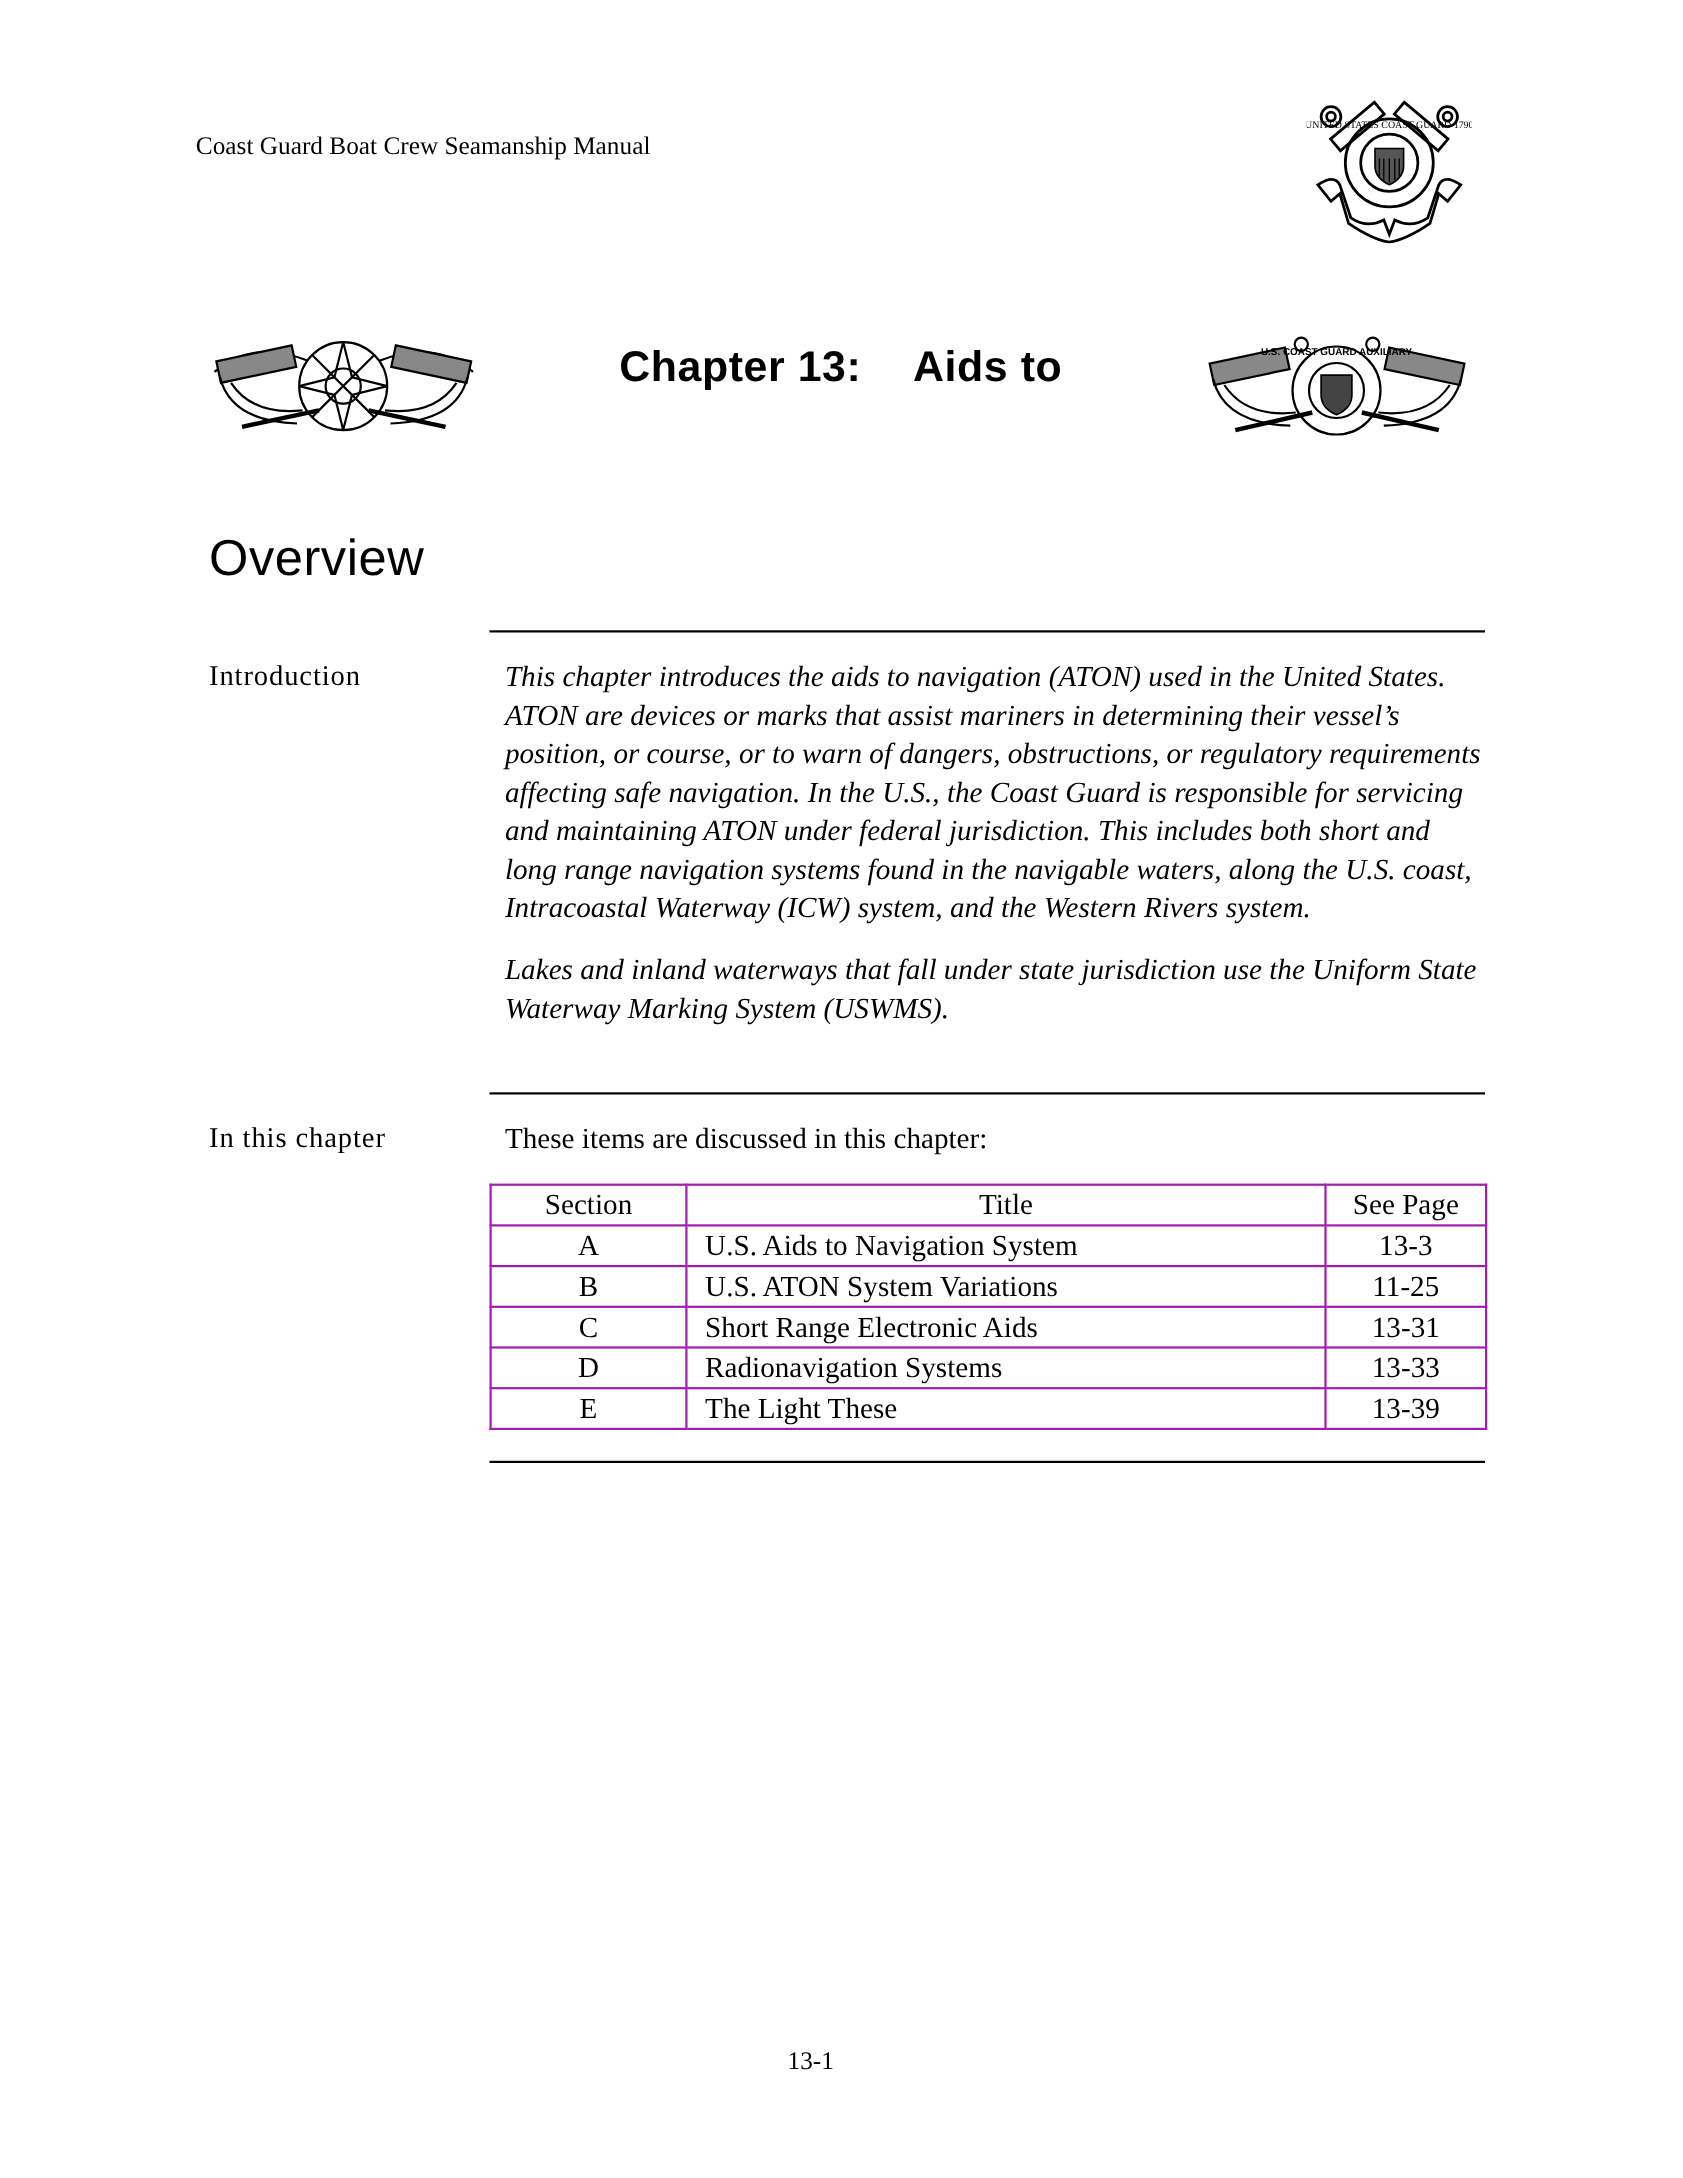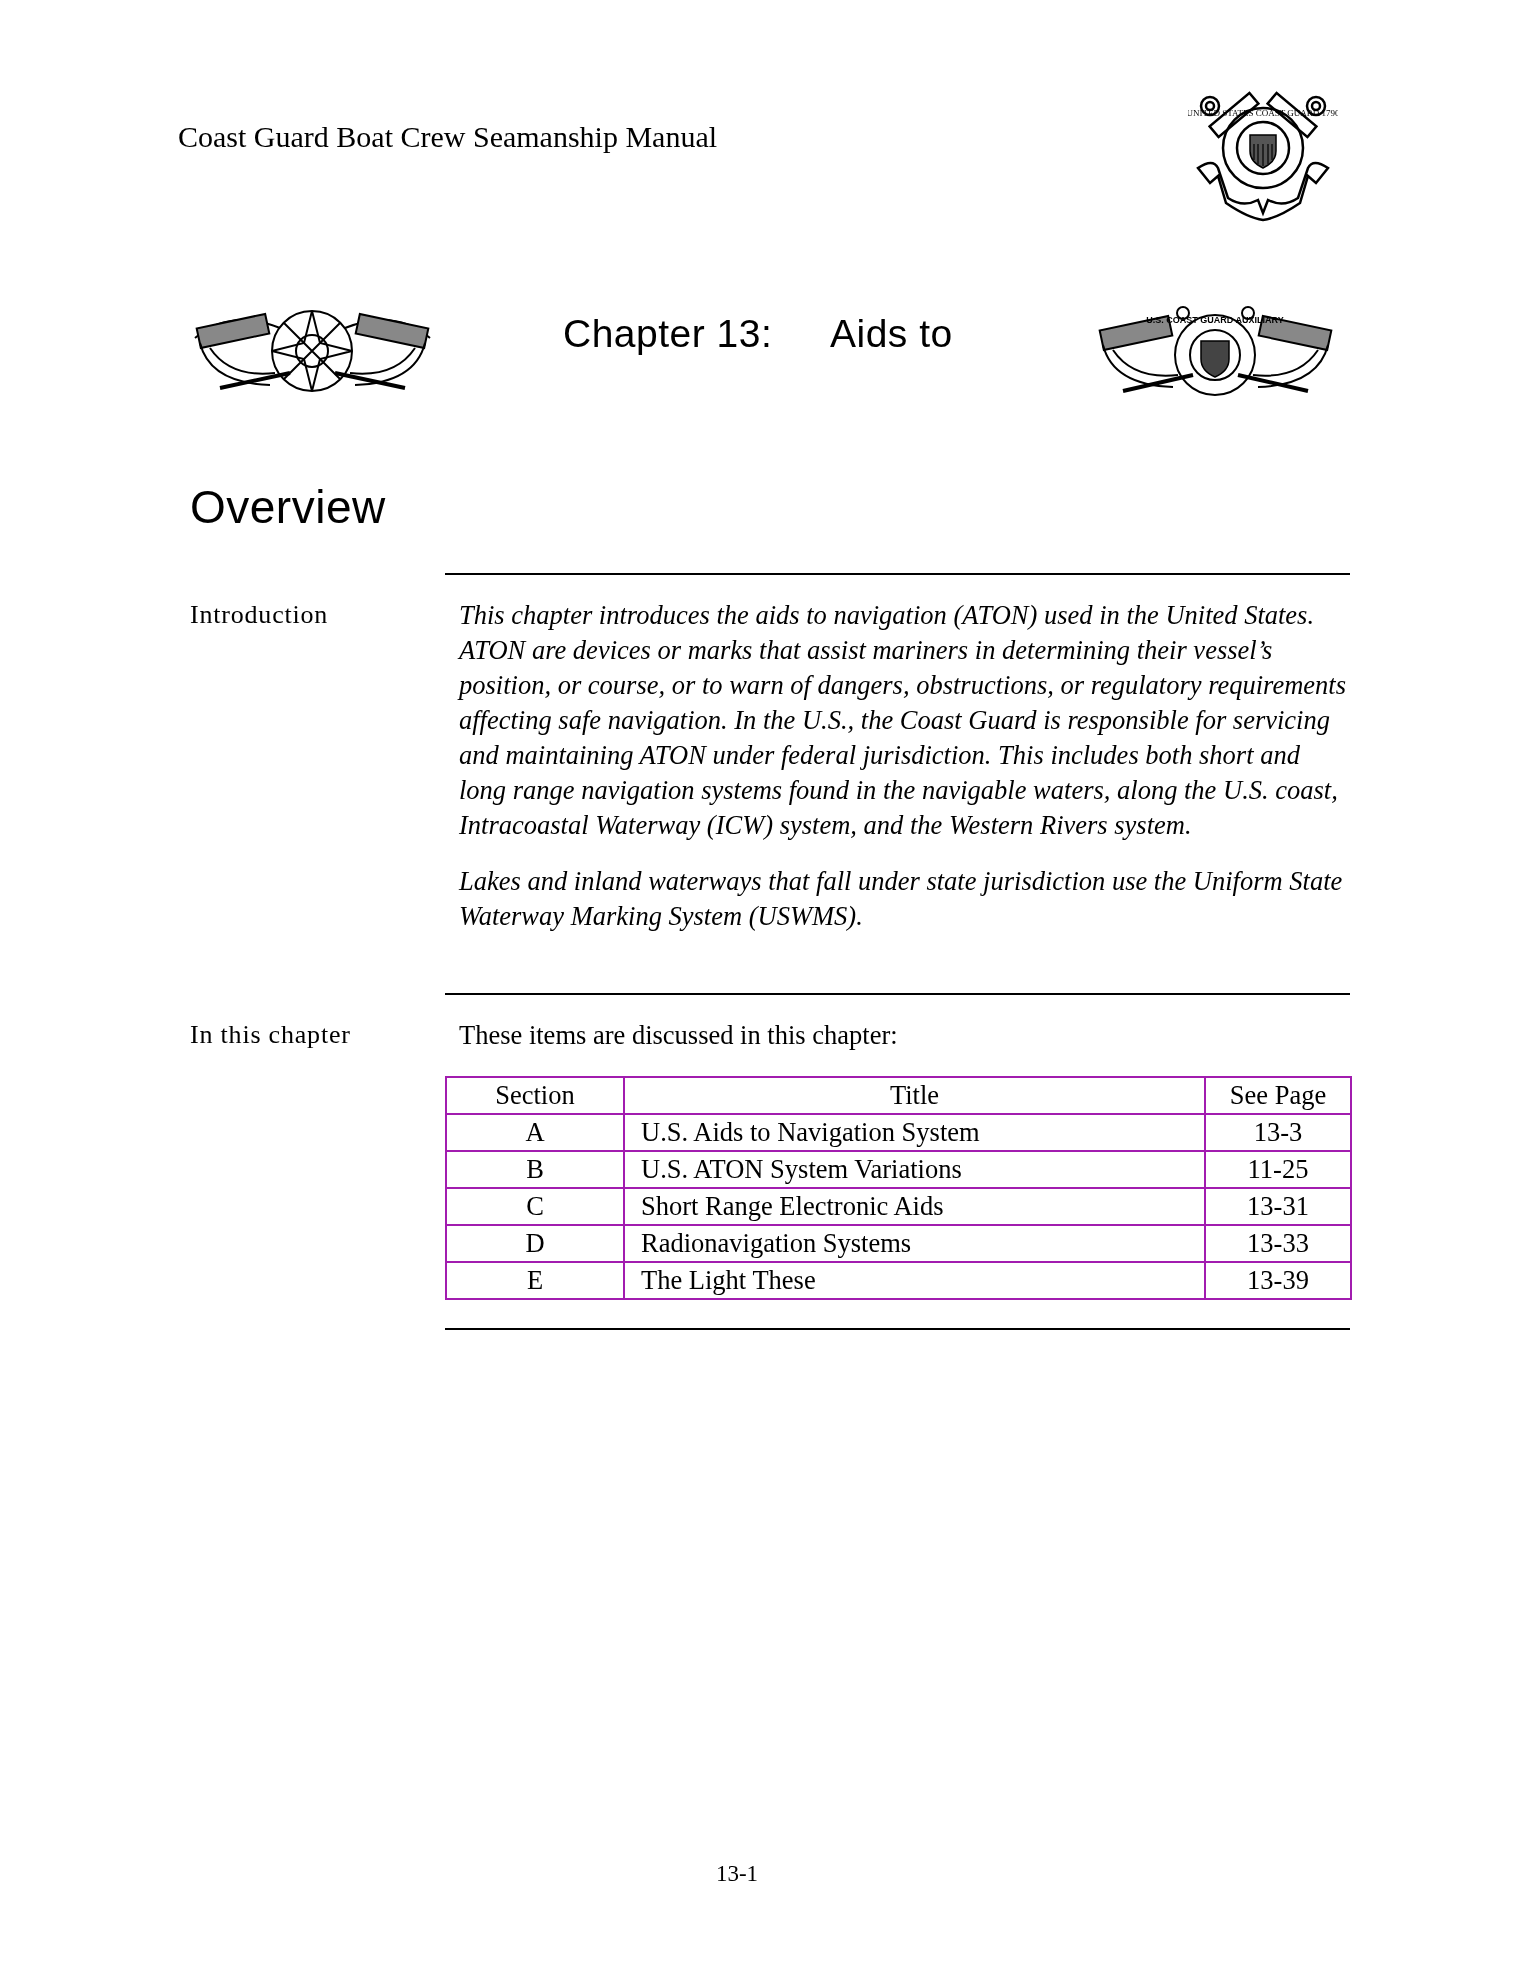--- a/index.html
+++ b/index.html
@@ -1,25 +1,25 @@
 <!DOCTYPE html>
 <html><head>
 <meta charset="utf-8">
 <style>
   html, body { margin:0; padding:0; background:#fff; }
   body { width:1530px; height:1980px; position:relative; overflow:hidden; color:#000; }
   .serif { font-family: "Liberation Serif", "DejaVu Serif", serif; }
   .sans { font-family: "Liberation Sans", "DejaVu Sans", sans-serif; }
   .abs { position:absolute; }
-  #running-head { left:178px; top:120px; font-size:30px; }
+  #running-head { left:178px; top:120px; font-size:23px; }
   #cg-seal { left:1188px; top:88px; width:150px; height:140px; }
   #badge-left { left:190px; top:303px; width:245px; height:95px; }
   #badge-right { left:1093px; top:303px; width:245px; height:100px; }
   #chapter-title { left:563px; top:310px; font-size:39px; line-height:48px; letter-spacing:0.5px; }
-  #chapter-title .row { display:flex; }
+  #chapter-title .row { display:flex;font-weight:bold; }
   #chapter-title .num { width:267px; }
   #overview { left:190px; top:480px; font-size:46px; letter-spacing:0.5px; }
   .rule { position:absolute; left:445px; width:905px; height:2px; background:#000; }
   .side-label { position:absolute; left:190px; font-size:26px; letter-spacing:0.8px; }
   .body-text { position:absolute; left:459px; width:890px; font-size:26.5px; line-height:35px; }
   .body-text p { margin:0 0 21px 0;font-style:italic; }
   table { position:absolute; left:445px; top:1076px; width:907px; border-collapse:collapse; font-size:26.5px; }
   td, th { border:2px solid #a21caf; padding:0; height:35px; line-height:33px; font-weight:normal; }
   th { text-align:center; }
   td.c { text-align:center; }

